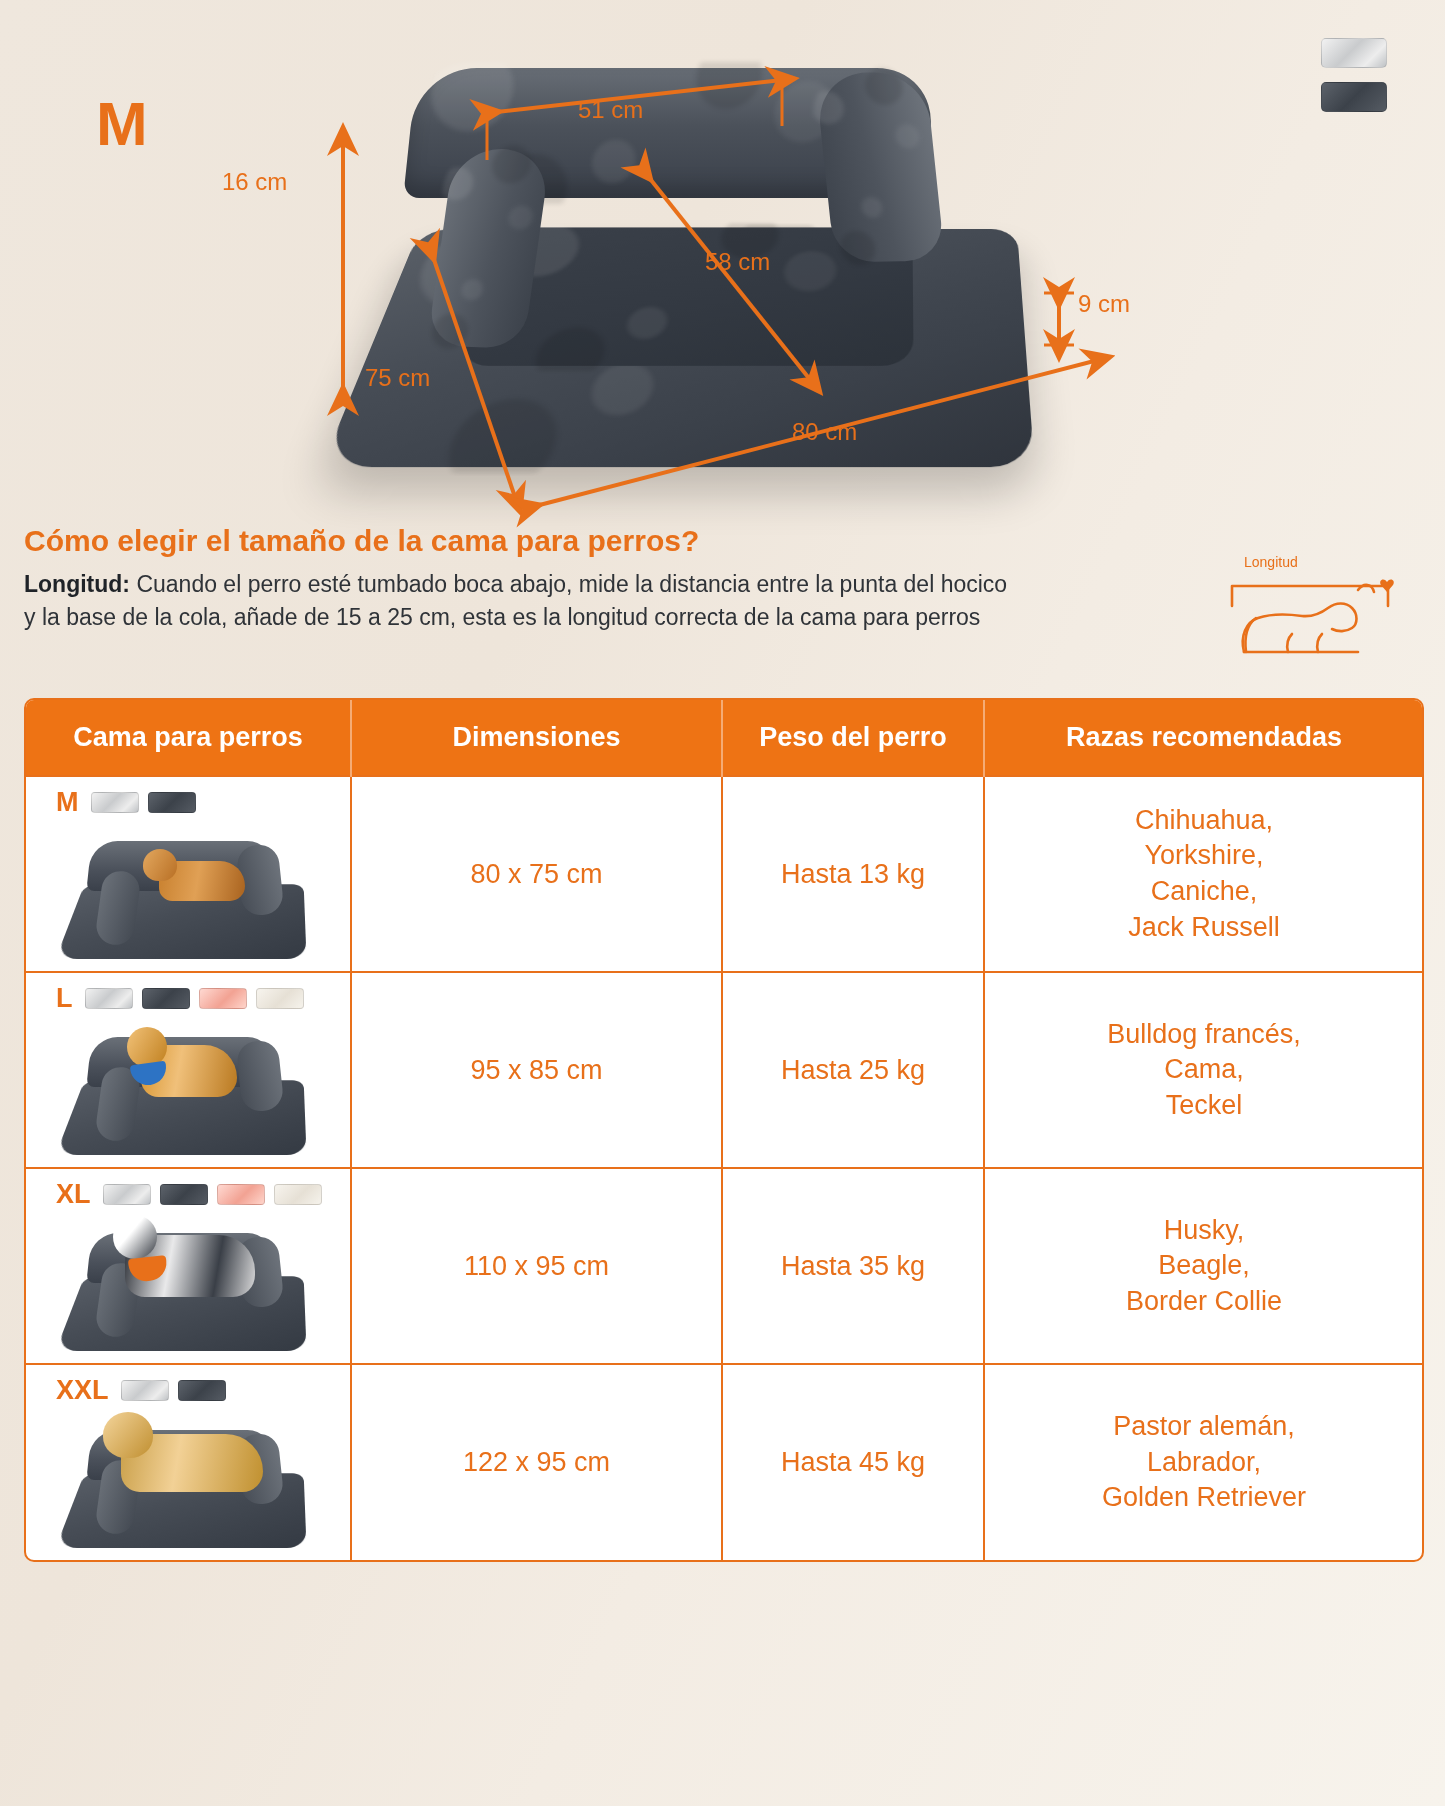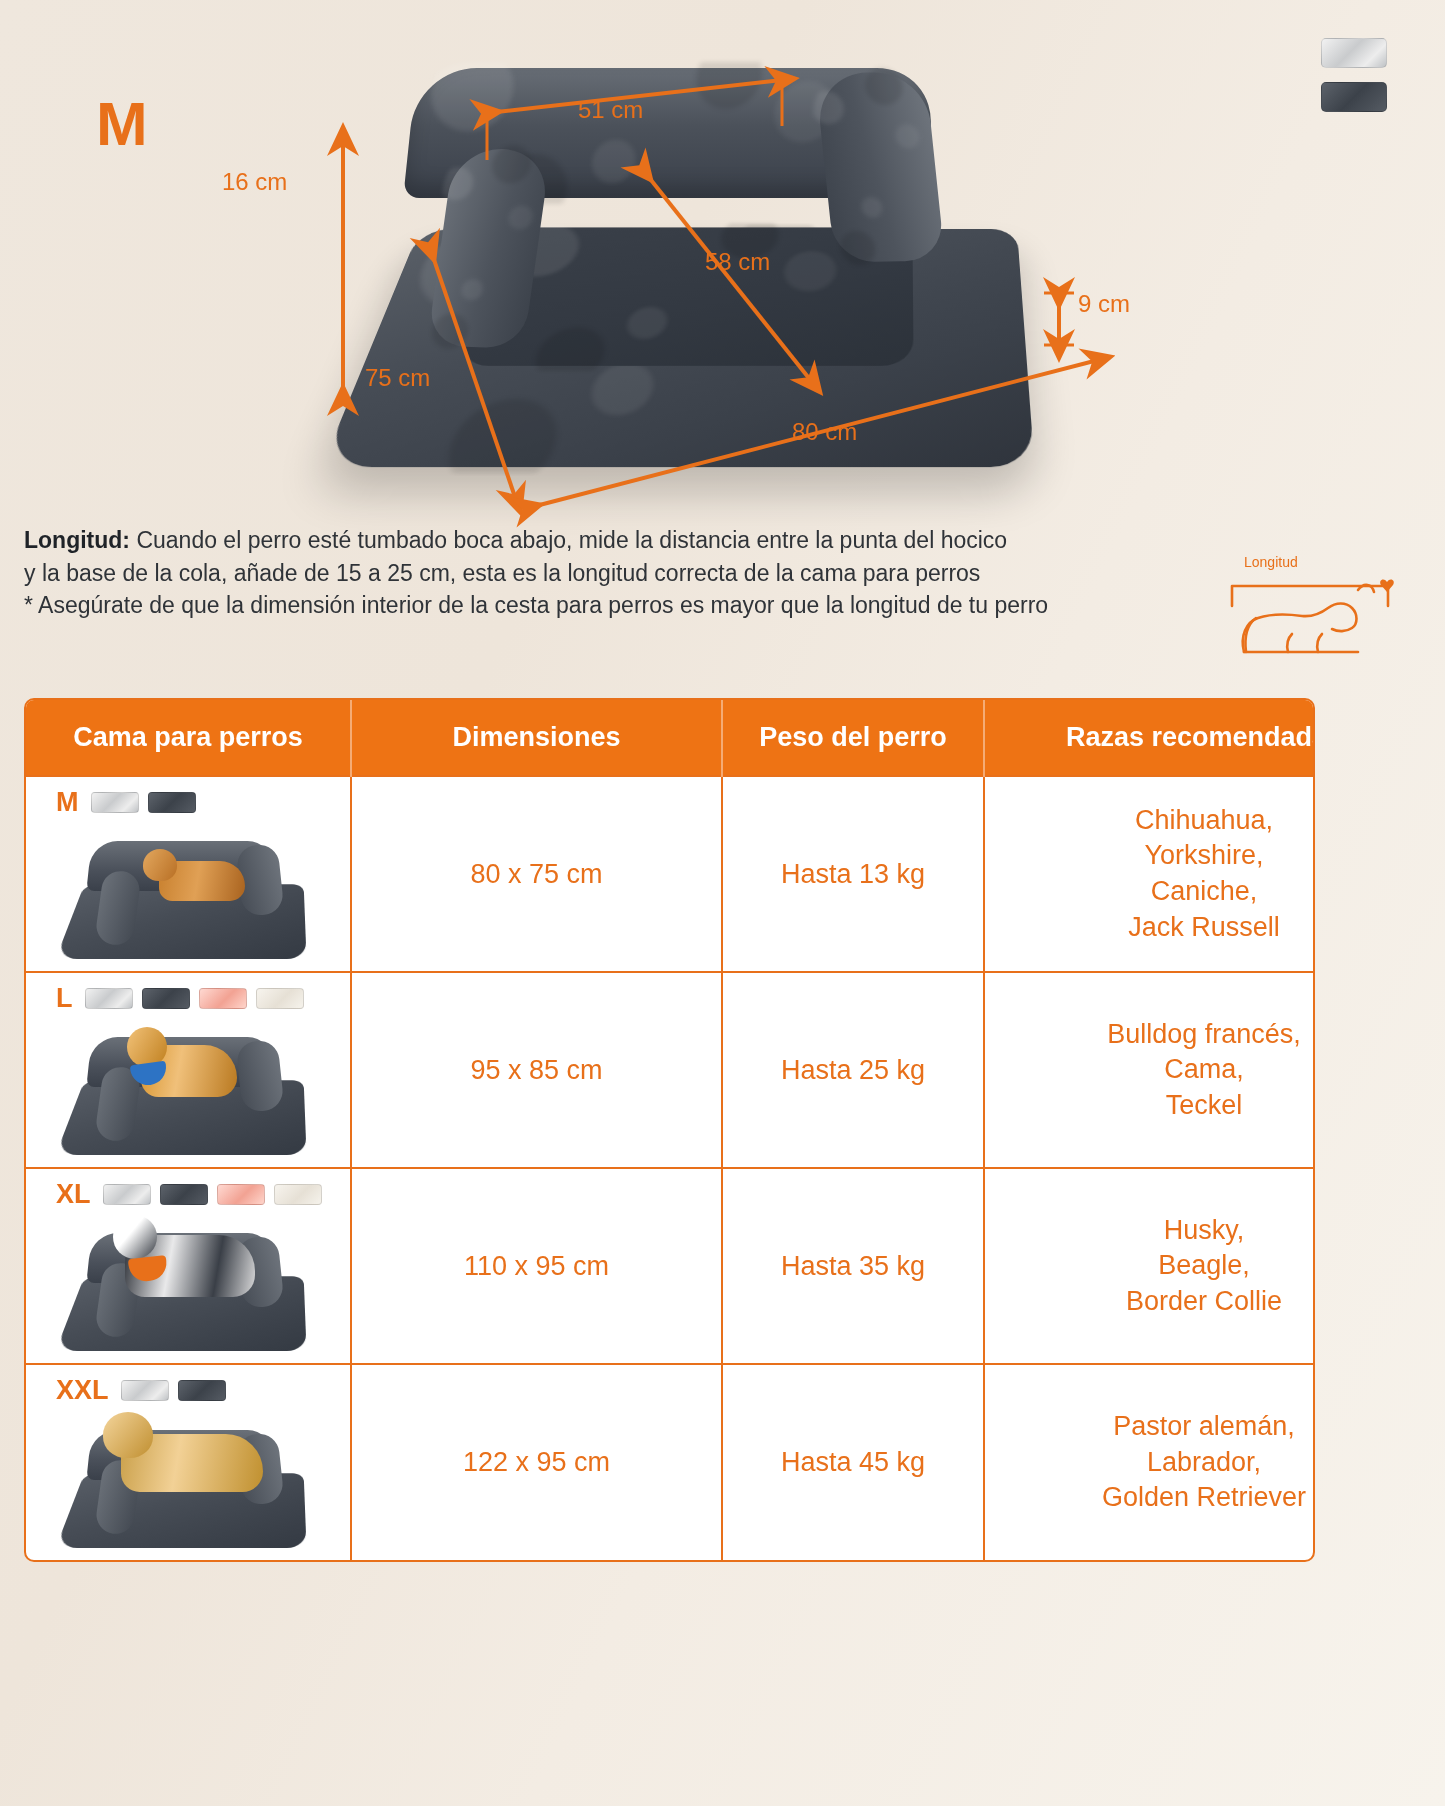--- a/index.html
+++ b/index.html
@@ -163,21 +163,21 @@
     position: absolute;
     left: 36px; top: -6px;
     color: #e8701a;
     font-size: 14px;
   }
 
   
   #table-wrap {
     position: absolute;
     left: 24px; top: 698px;
-    width: 1291px;
+    width: 1400px;
     border: 2px solid #e8701a;
     border-radius: 10px;
     overflow: hidden;
     background: #fff;
   }
   table {
     width: 100%;
     border-collapse: collapse;
     table-layout: fixed;
   }
@@ -412,21 +412,22 @@
 
     <div class="dim" id="dim-51">51 cm</div>
     <div class="dim" id="dim-16">16 cm</div>
     <div class="dim" id="dim-58">58 cm</div>
     <div class="dim" id="dim-5">9 cm</div>
     <div class="dim" id="dim-75">75 cm</div>
     <div class="dim" id="dim-80">80 cm</div>
   </div>
 
   <div id="howto">
-    <p><span class="lead">Longitud:</span><span> Cuando el perro esté tumbado boca abajo, mide la distancia entre la punta del hocico</span><br><span>y la base de la cola, añade de 15 a 25 cm, esta es la longitud correcta de la cama para perros</span><br><span>* Asegúrate de que la dimensión interior de la cesta para perros es mayor que la longitud de tu perro</span></p>
+    <h2>Cómo elegir el tamaño de la cama para perros?</h2>
+    <p><span class="lead">Longitud:</span><span> Cuando el perro esté tumbado boca abajo, mide la distancia entre la punta del hocico</span><br><span>y la base de la cola, añade de 15 a 25 cm, esta es la longitud correcta de la cama para perros</span><br></p>
 
     <div id="dog-measure">
       <div class="cap">Longitud</div>
       <svg viewBox="0 0 190 110" width="190" height="110">
         <g stroke="#e8701a" stroke-width="2.6" fill="none" stroke-linecap="round">
           <path d="M24,26 L24,46 M180,26 L180,46 M24,26 L180,26"></path>
           <path d="M36,92 c-4,-16 2,-30 14,-34 c12,-4 30,-4 44,-2 c10,1 18,-2 26,-8 c8,-6 18,-6 24,0 c6,6 6,16 0,20 c-6,4 -14,4 -20,1"></path>
           <path d="M48,58 c-8,6 -12,18 -10,34"></path>
           <path d="M80,92 c-2,-8 0,-14 4,-18 M110,92 c-2,-8 0,-14 4,-18"></path>
           <path d="M150,30 c6,-8 14,-6 16,2"></path>

